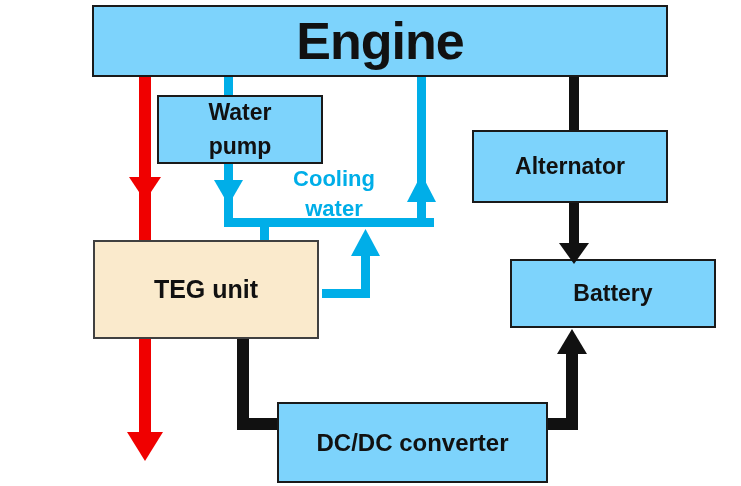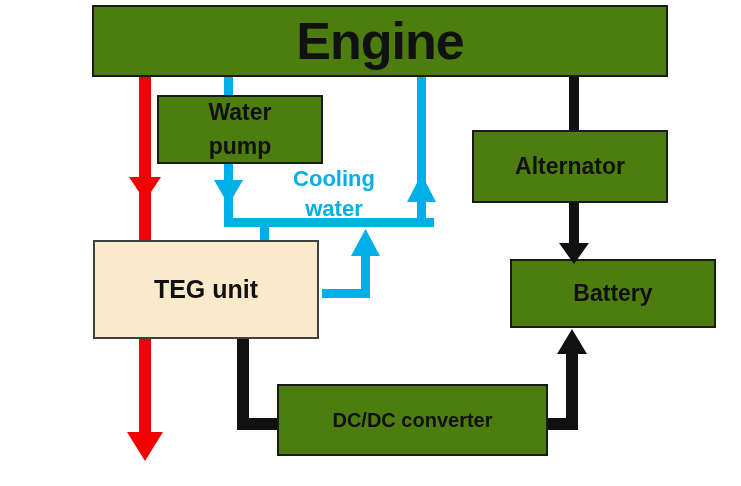--- a/index.html
+++ b/index.html
@@ -10,38 +10,38 @@
     overflow:hidden;
     font-family:"Liberation Sans",sans-serif;
     font-weight:bold;
   }
   .layer{position:absolute;left:0;top:0;width:741px;height:486px;}
   .z1{z-index:1;} .z3{z-index:3;}
 
   .box{
     position:absolute;
     box-sizing:border-box;
-    background:#4d7c0f;
+    background:#7dd3fc;
     border:2px solid #1a1a1a;
     display:flex;align-items:center;justify-content:center;
     text-align:center;
     color:#111111;
     white-space:pre-line;
     z-index:2;
   }
   .box-engine   {left:92px;  top:5px;   width:576px; height:72px; font-size:52px; letter-spacing:-1px;}
   .box-waterpump{left:157px; top:95px;  width:166px; height:69px; font-size:23px; line-height:1.45;}
   .box-alternator{left:472px;top:130px; width:196px; height:73px; font-size:23px;}
   .box-battery  {left:471px; top:259px; width:206px; height:69px; font-size:23px;margin-left:39px;}
   .box-teg{
     left:93px; top:240px; width:226px; height:99px; font-size:25px;
     background:var(--color-teg_fill,#FAEACC);
     border:2px solid #404040;
   }
-  .box-dcdc     {left:277px; top:384px; width:271px; height:72px; font-size:20px;}
+  .box-dcdc     {left:277px; top:402px; width:271px; height:81px; font-size:24px;}
 
   .flow-label{
     position:absolute;
     text-align:center;
     white-space:pre-line;
     line-height:1.35;
     font-size:22px;
     z-index:4;
   }
   .label-exhaust{left:10px;  top:166px; width:100px; color:var(--color-exhaust,#F00000);}

